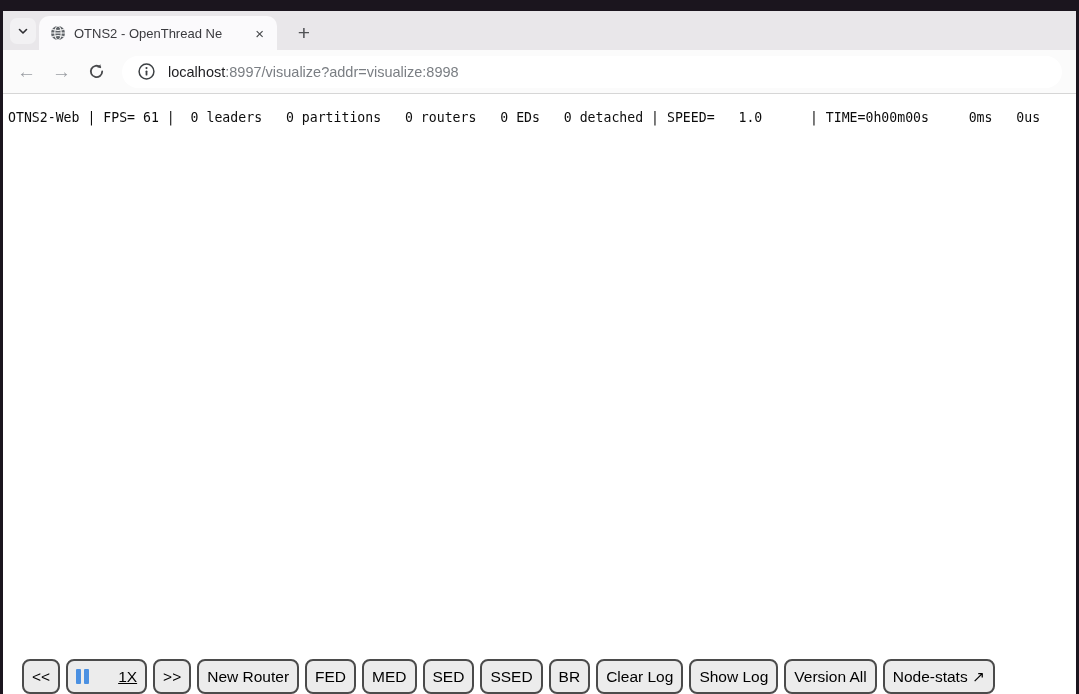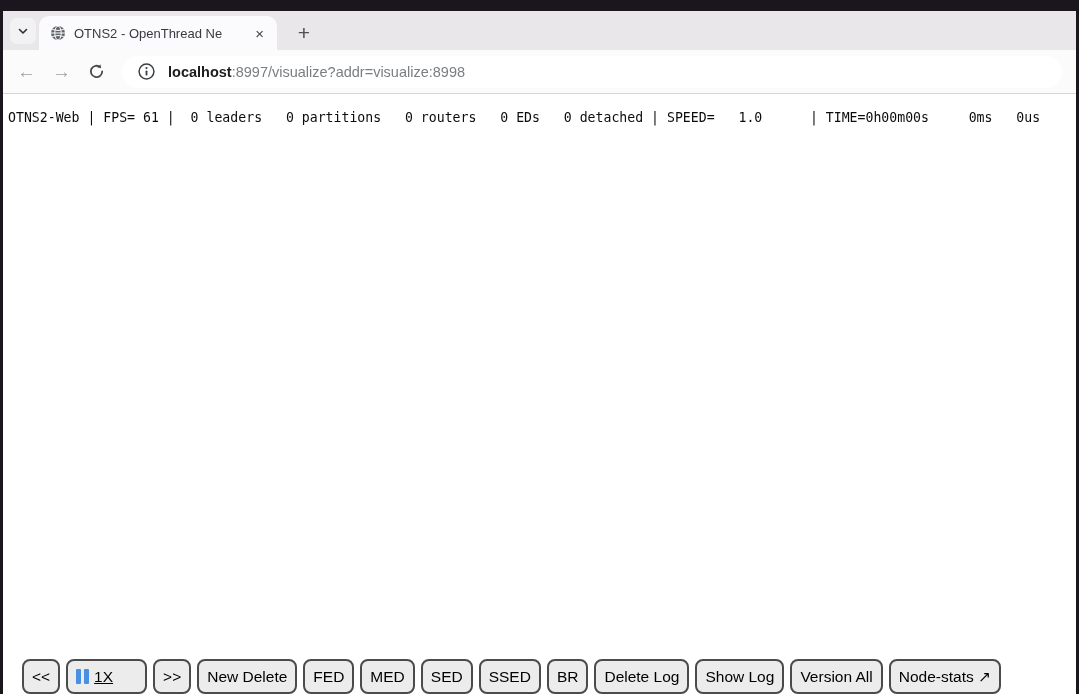--- a/index.html
+++ b/index.html
@@ -26,35 +26,35 @@
   .toolbar { height:44px; background:#fbfbfb; border-bottom:1px solid #d6d6d6;
              display:flex; align-items:center; padding-left:6px; flex:0 0 auto; }
   .navbtn { width:35px; height:34px; border:none; background:transparent; font-size:19px;
             display:flex; align-items:center; justify-content:center; cursor:pointer; }
   .navbtn.disabled { color:#9b9ea3; }
   .omnibox { flex:1; height:32px; margin:0 14px 0 8px; background:#ffffff; border-radius:16px;
              display:flex; align-items:center; padding-left:8px; cursor:text; }
   .info-btn { width:32px; height:32px; border:none; background:transparent;
               display:flex; align-items:center; justify-content:center; cursor:pointer; }
   .url { font-size:14.5px; margin-left:6px; white-space:nowrap; }
-  .url .host { color:#1d1d20; font-weight:700; }
+  .url .host { color:#1d1d20; font-weight:400; }
   .url .rest { color:#7a7e83; font-weight:400; }
 
   
   .content { flex:1; background:#ffffff; position:relative; overflow:hidden; }
   .statusline { padding:17px 0 0 5px; font-family:"DejaVu Sans Mono", monospace;
                 font-weight:400; font-size:13.2px; line-height:14px; color:#0c0c0c; white-space:pre; }
   .versionline { margin:5px 0 0 6px; font-size:13px; color:var(--link,#2273d8); }
 
   
   .controlbar { position:absolute; left:19px; bottom:5px; display:flex; gap:6px; }
   .ctl { height:35px; padding:0 8px; background:#ececec; border:2px solid #4b4b4b; border-radius:8px;
          font-family:"Liberation Sans", sans-serif; font-size:15.5px; color:#000;
          display:inline-flex; align-items:center; white-space:nowrap; cursor:pointer; }
-  .ctl.left-align { justify-content:flex-start;text-decoration:underline; }
+  .ctl.left-align { justify-content:space-between;text-decoration:underline; }
   .pause-icon { display:inline-flex; gap:3px; margin-right:5px; }
   .pause-icon i { width:5px; height:15px; background:var(--accent,#4a90e2); border-radius:1px; display:block; }
 </style>
 </head>
 <body>
 
 <div class="screen">
   <div class="window">
 
     <div class="tabstrip">
@@ -113,39 +113,39 @@
             <span class="pause-icon">
               <i></i>
               <i></i>
             </span>
             <span>1X</span>
           </button>
           <button class="ctl">
             <span>&gt;&gt;</span>
           </button>
           <button class="ctl">
-            <span>New Delete</span>
+            <span>New Router</span>
           </button>
           <button class="ctl">
             <span>FED</span>
           </button>
           <button class="ctl">
             <span>MED</span>
           </button>
           <button class="ctl">
             <span>SED</span>
           </button>
           <button class="ctl">
             <span>SSED</span>
           </button>
           <button class="ctl">
             <span>BR</span>
           </button>
           <button class="ctl">
-            <span>Delete Log</span>
+            <span>Clear Log</span>
           </button>
           <button class="ctl">
             <span>Show Log</span>
           </button>
           <button class="ctl">
             <span>Version All</span>
           </button>
           <button class="ctl">
             <span>Node-stats ↗</span>
           </button>

